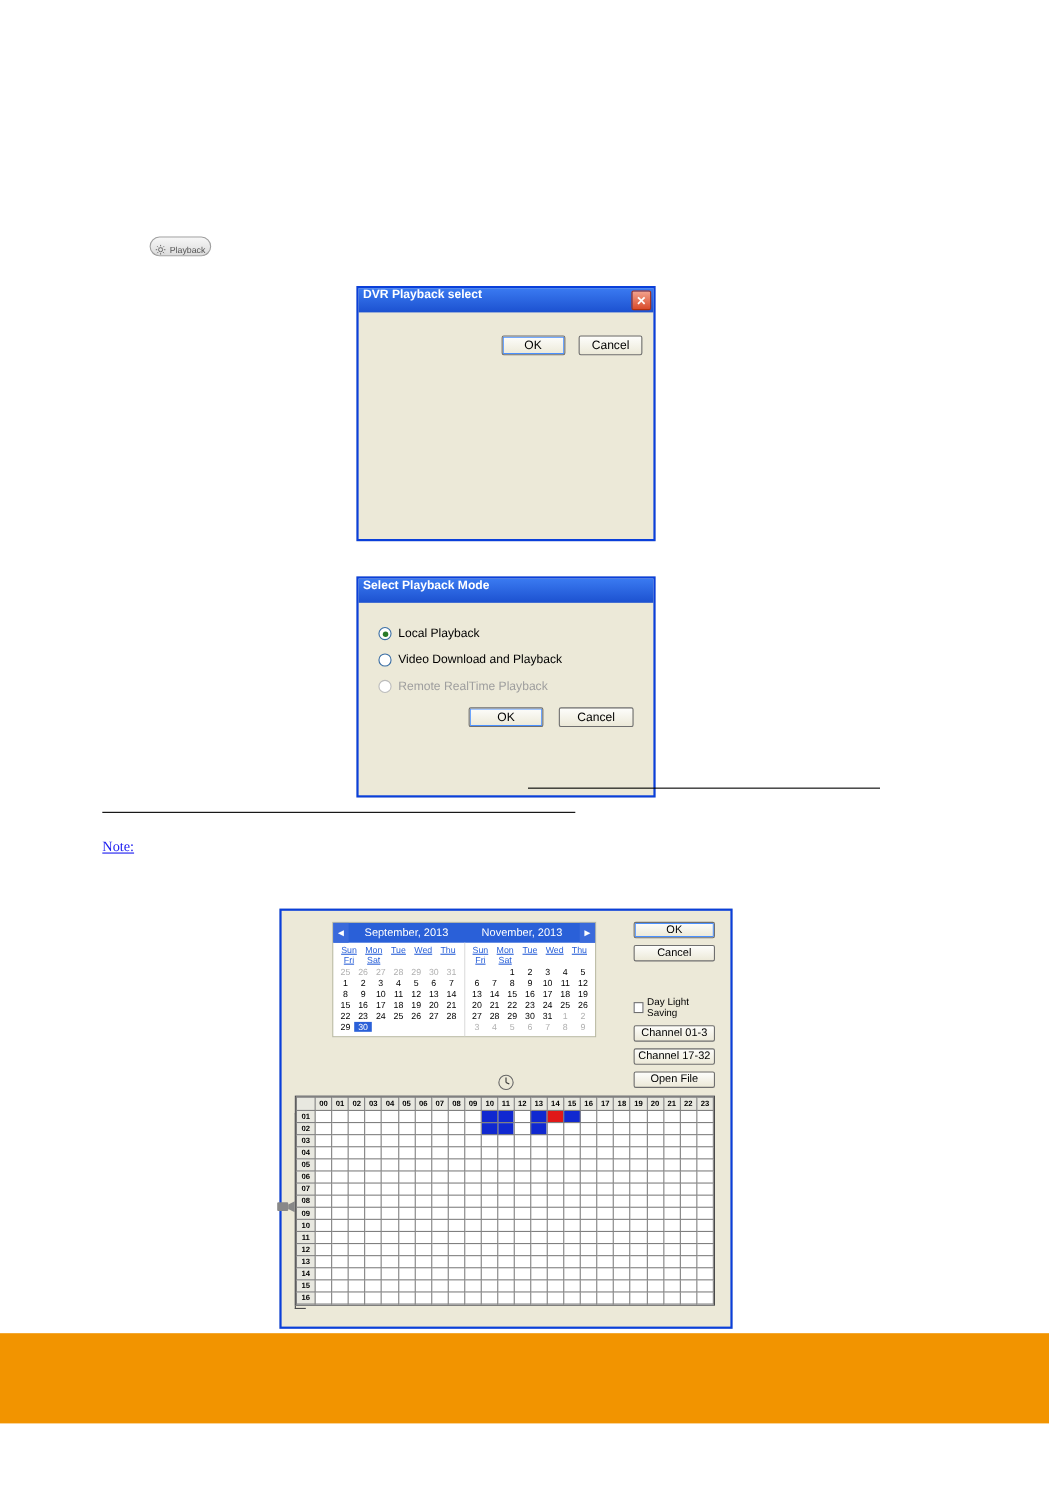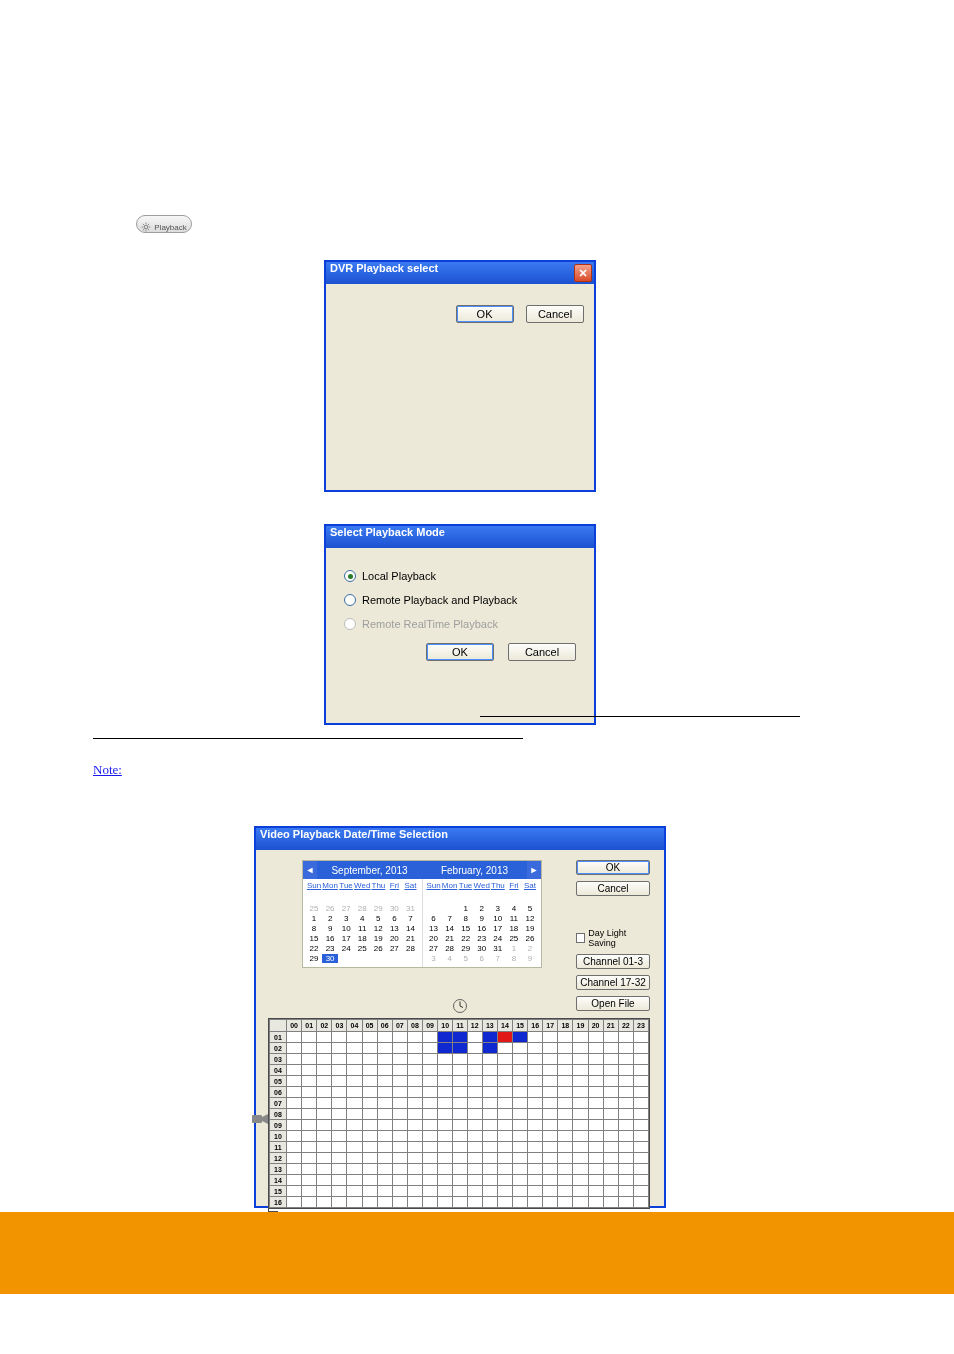--- a/index.html
+++ b/index.html
@@ -147,21 +147,21 @@
   #dlg3 .calhead .nav {
     width: 14px; background: #3a6adb;
     display: flex; align-items: center; justify-content: center;
     color: #fff; font-size: 9px;
   }
   #dlg3 .calhead .month {
     flex: 1; display: flex; align-items: center; justify-content: center;
   }
   #dlg3 .dualcal { display: flex; }
   #dlg3 .cal { flex: 1; font-size: 8px; text-align: center; padding: 2px 3px 4px; }
-  #dlg3 .cal .dow { display: grid; grid-template-columns: repeat(7, 1fr); color: #2a60d8; margin-bottom: 14px; }
+  #dlg3 .cal .dow { display: grid; grid-template-columns: repeat(5, 1fr); color: #2a60d8; margin-bottom: 2px; }
   #dlg3 .cal .dow span { text-decoration: underline; }
   #dlg3 .cal .days { display: grid; grid-template-columns: repeat(7, 1fr); row-gap: 1px; }
   #dlg3 .cal .days span { color: #000; }
   #dlg3 .cal .days span.mute { color: #b0b0b0; }
   #dlg3 .cal .days span.sel { background: #2a60d8; color: #fff; }
 
   
   #dlg3 .clock {
     position: absolute; top: 148px; left: 50%; transform: translateX(-50%);
     width: 16px; height: 16px;
@@ -240,59 +240,56 @@
   <div class="titlebar">
     <span>Select Playback Mode</span>
   </div>
   <div class="body" id="dlg2-opts">
         <div class="opt">
           <span class="radio on"></span>
           <span>Local Playback</span>
         </div>
         <div class="opt">
           <span class="radio"></span>
-          <span>Remote Playback and Playback</span>
+          <span>Video Download and Playback</span>
         </div>
         <div class="opt disabled">
           <span class="radio"></span>
           <span>Remote RealTime Playback</span>
         </div>
         <div class="btnrow"><span class="xp-btn default">OK</span><span class="xp-btn">Cancel</span></div>
       </div>
 </div>
 
 <div class="uline1"></div>
 <div class="uline2"></div>
 
 <a class="note-link">Note:</a>
 
 <div id="dlg3" class="win">
-  <div class="titlebar">
-    <span>Video Playback Date/Time Selection</span>
-  </div>
   <div class="body">
 
     <div class="rcol">
       <span class="xp-btn default">OK</span>
       <span class="xp-btn">Cancel</span>
       <div class="gap"></div>
       <div class="dls">
         <span class="cb"></span>
         <span>Day Light Saving</span>
       </div>
       <span class="xp-btn">Channel 01-3</span>
       <span class="xp-btn">Channel 17-32</span>
       <span class="xp-btn">Open File</span>
     </div>
 
     <div class="calwrap">
       <div class="calhead">
         <div class="nav">◄</div>
         <div class="month">September, 2013</div>
-        <div class="month">February, 2013</div>
+        <div class="month">November, 2013</div>
         <div class="nav">►</div>
       </div>
       <div class="dualcal">
         <div class="cal">
           <div class="dow" id="cal-left-dow">
                 <span>Sun</span>
                 <span>Mon</span>
                 <span>Tue</span>
                 <span>Wed</span>
                 <span>Thu</span>

